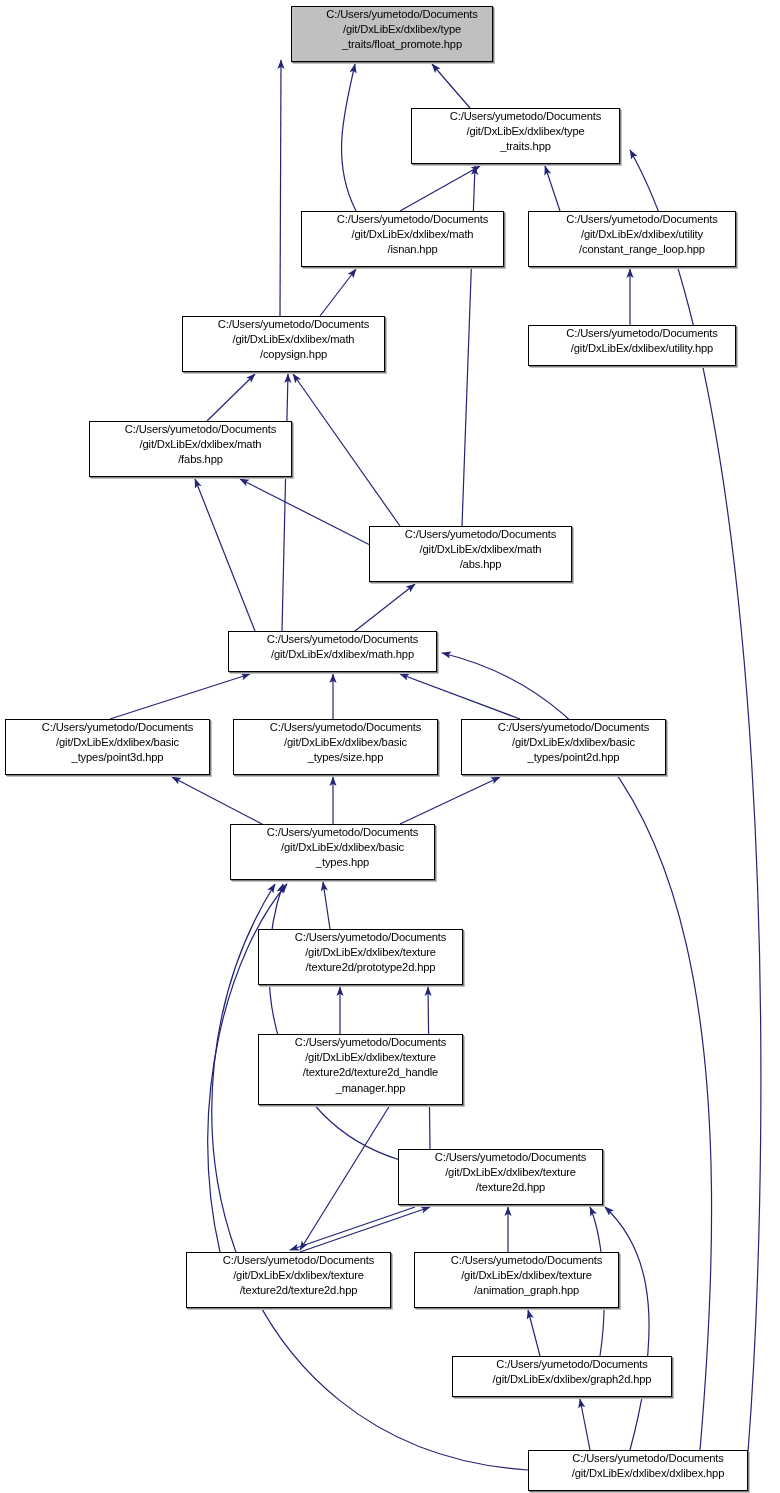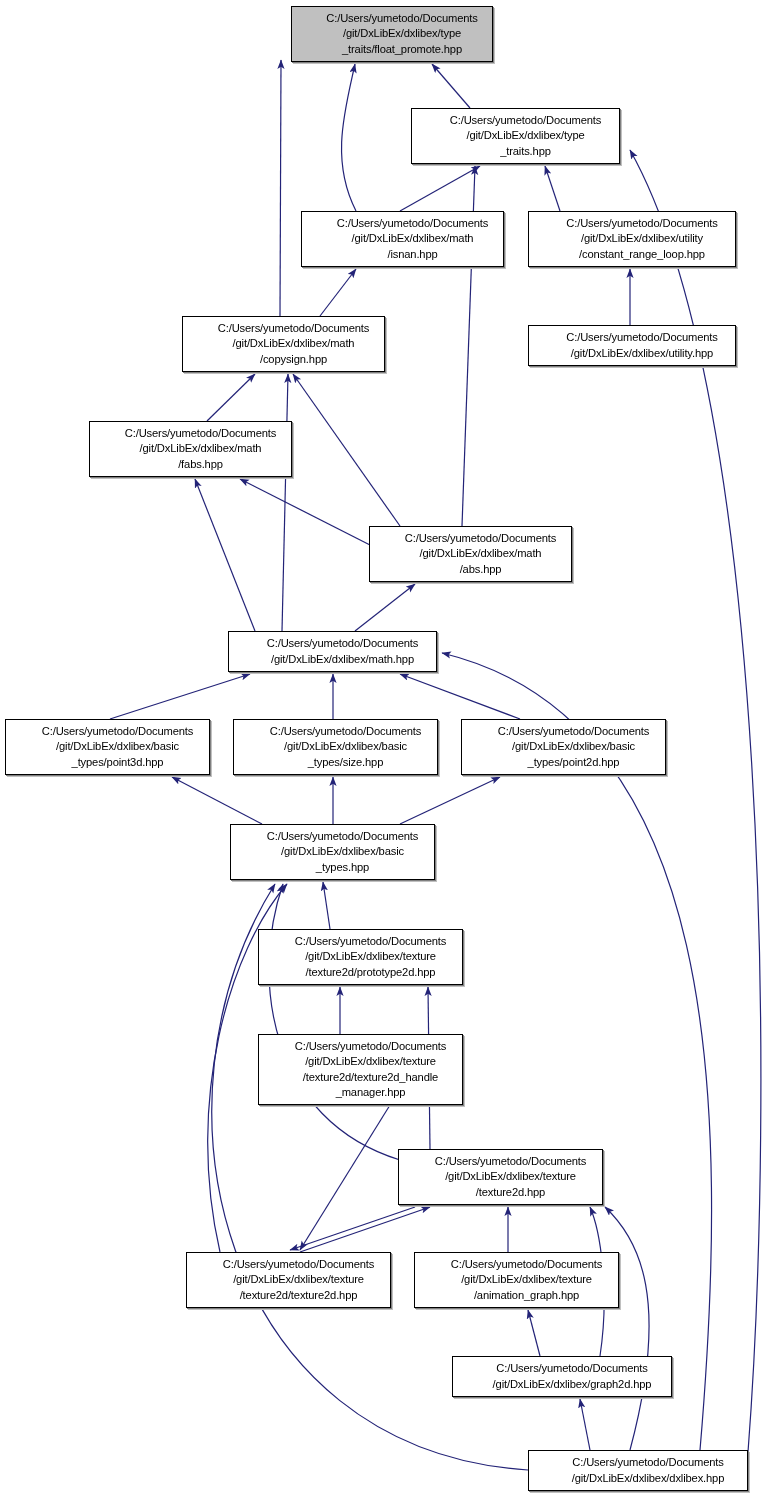--- a/index.html
+++ b/index.html
@@ -23,21 +23,21 @@
     height: 1493px;
     pointer-events: none;
   }
   .node-box {
     position: absolute;
     box-sizing: border-box;
     border: 1px solid #000000;
     background: #ffffff;
     box-shadow: 1px 1px 0 0 #808080, 2px 2px 0 0 #c0c0c0;
     display: flex;
-    align-items: center;
+    align-items: flex-start;
     justify-content: center;
     cursor: pointer;
     padding-left: 20px;
   }
   .node-box.root-node {
     background: #c0c0c0;
   }
   .node-label {
     font-size: 11.2px;
     line-height: 15.2px;

